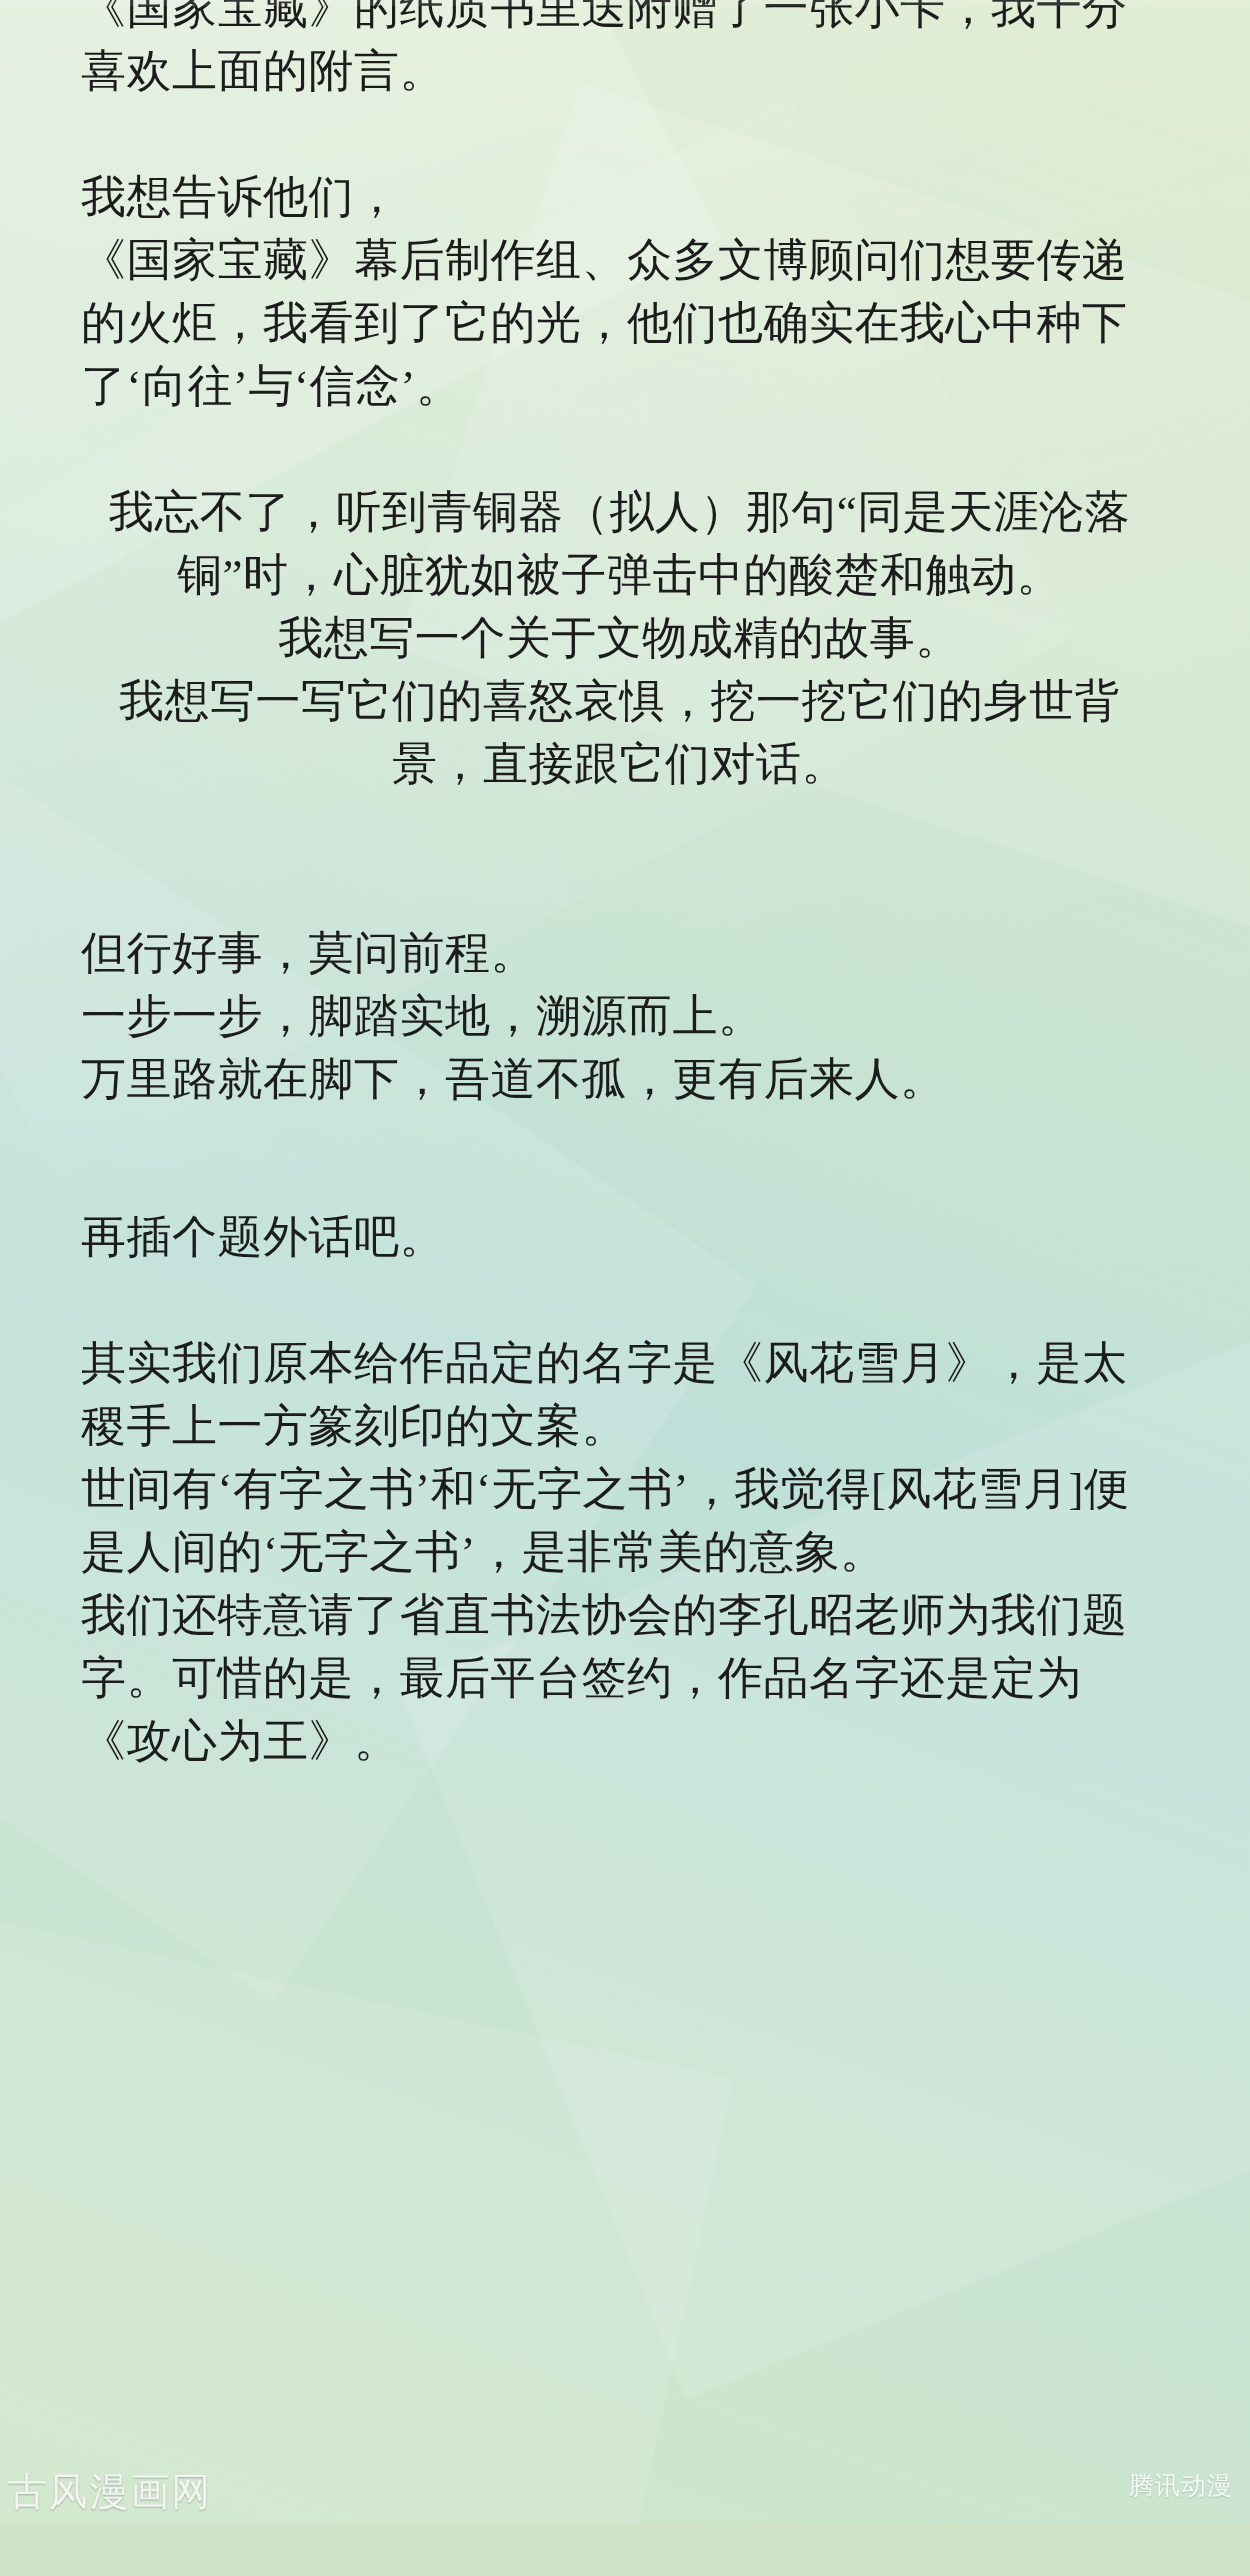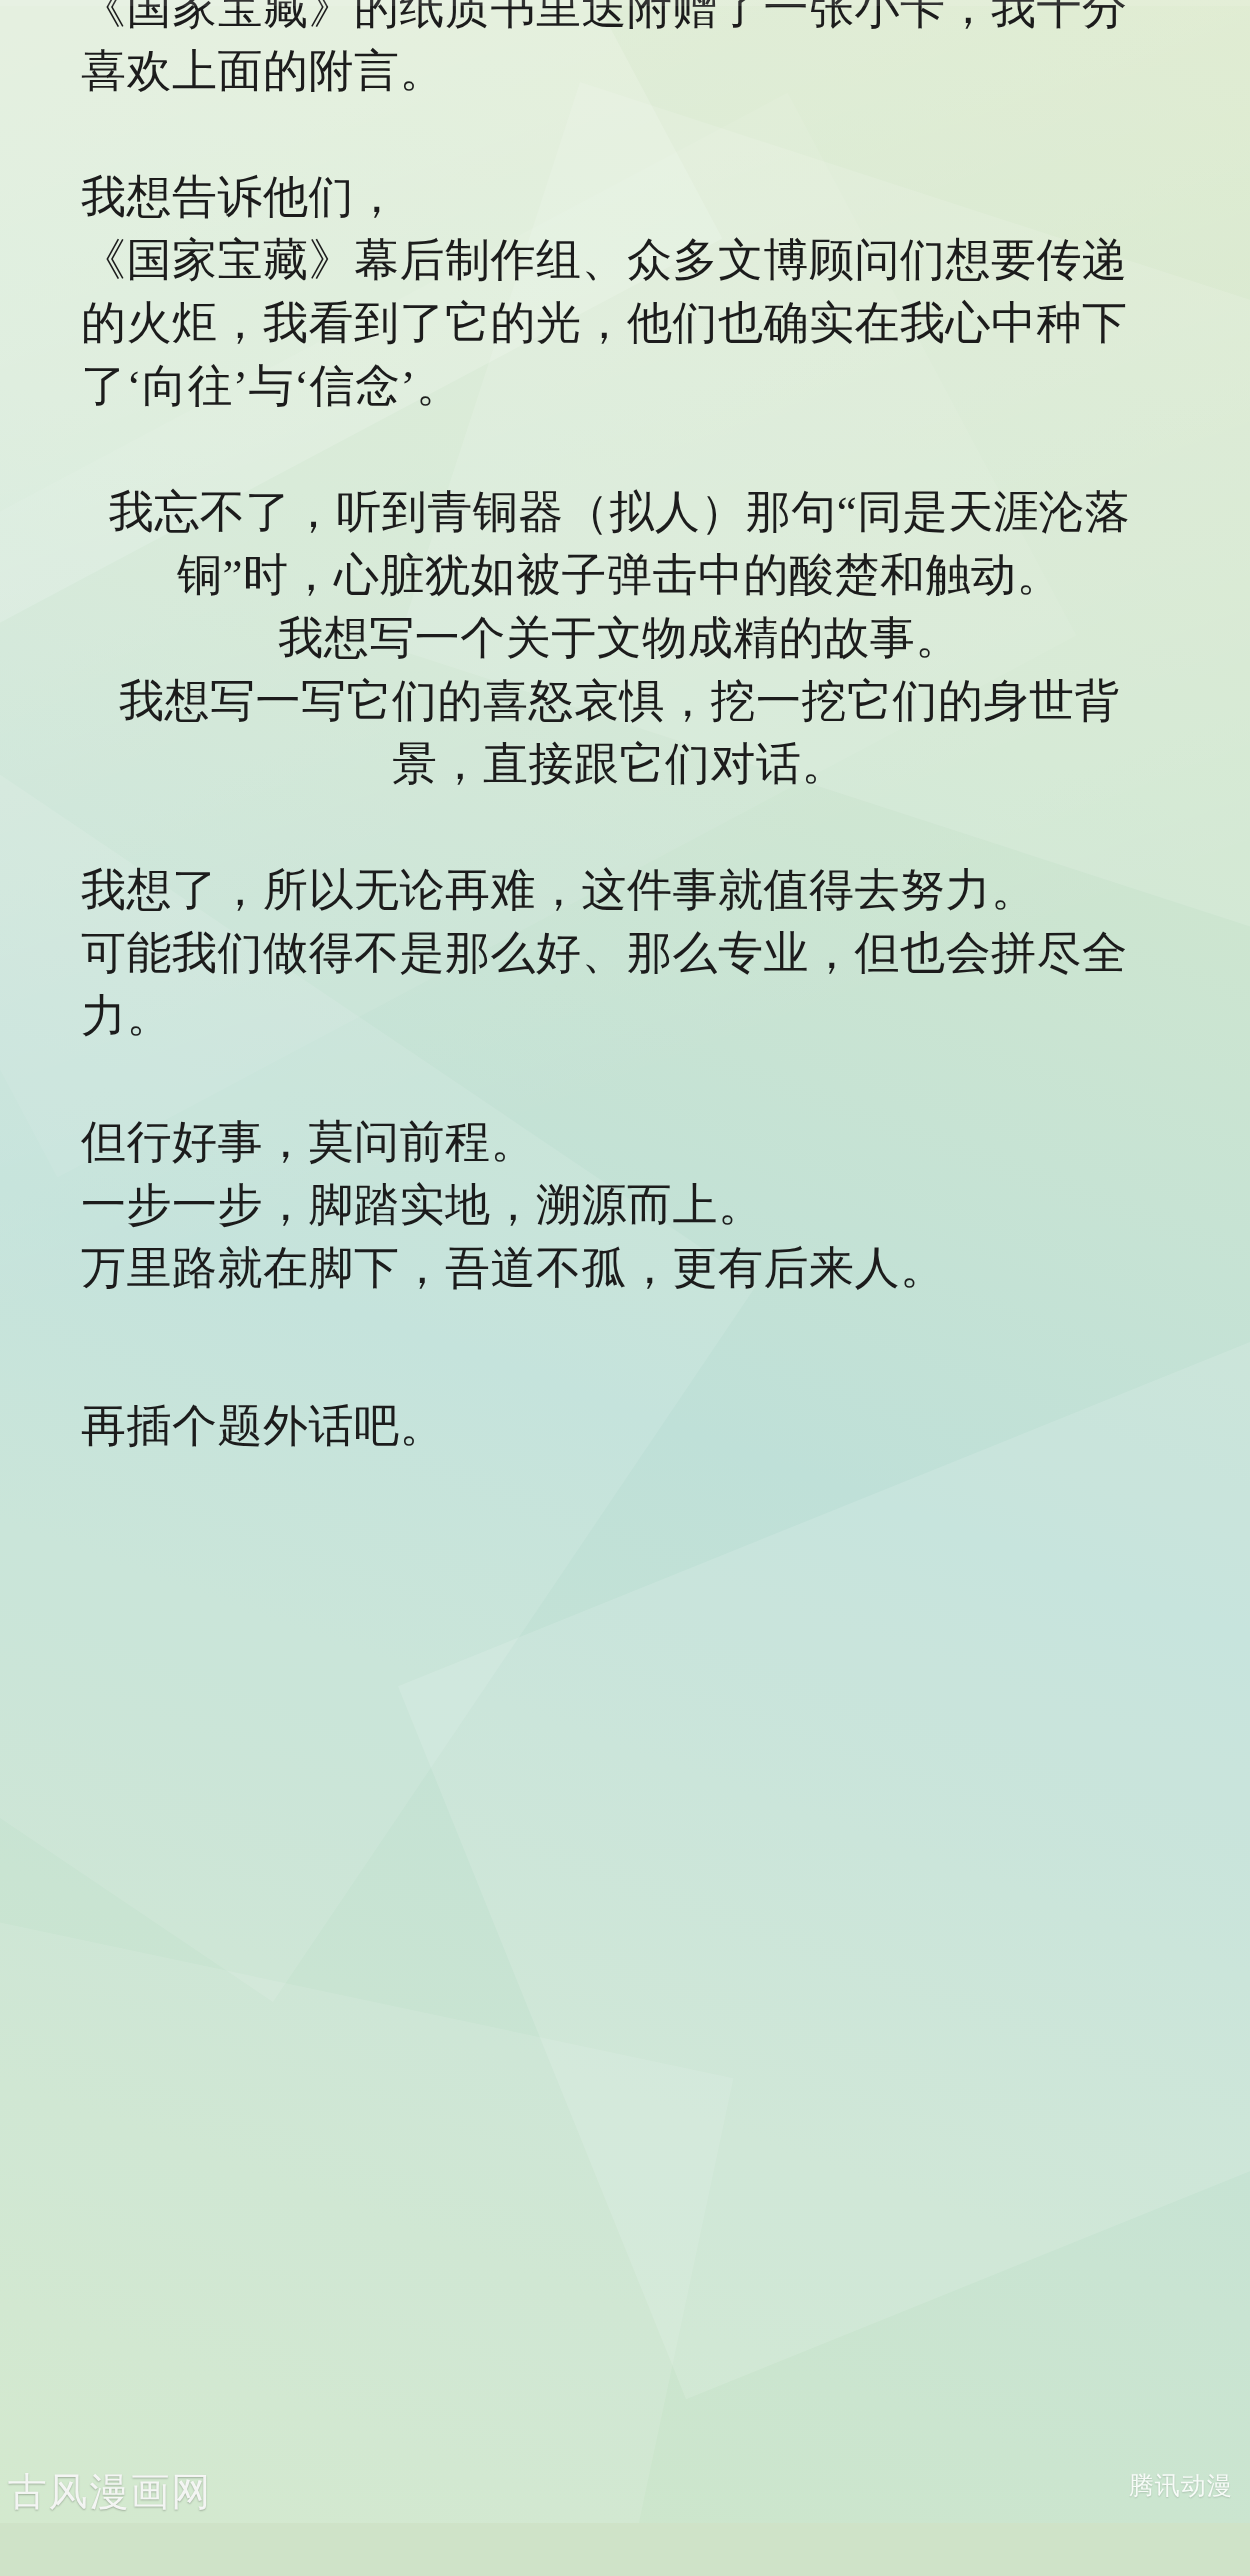--- a/index.html
+++ b/index.html
@@ -114,32 +114,33 @@
 
     <p class="para" style="white-space: pre-wrap;">我想告诉他们，
 《国家宝藏》幕后制作组、众多文博顾问们想要传递的火炬，我看到了它的光，他们也确实在我心中种下了‘向往’与‘信念’。</p>
     <div class="spacer"></div>
 
     <p class="para" style="white-space: pre-wrap; text-align: center;">我忘不了，听到青铜器（拟人）那句“同是天涯沦落铜”时，心脏犹如被子弹击中的酸楚和触动。
 我想写一个关于文物成精的故事。
 我想写一写它们的喜怒哀惧，挖一挖它们的身世背景，直接跟它们对话。</p>
     <div class="spacer"></div>
 
-    <p class="para" style="white-space: pre-wrap;">我想了，所以无论再难，这件事就值得去努力。
-可能我们做得不是那么好、那么专业，但也会拼尽全力。</p>
     <div class="spacer"></div>
 
     <p class="para" style="white-space: pre-wrap;">但行好事，莫问前程。
 一步一步，脚踏实地，溯源而上。
 万里路就在脚下，吾道不孤，更有后来人。</p>
     <div class="spacer"></div>
 
     <p class="para" style="white-space: pre-wrap; margin-top: 32px;">再插个题外话吧。</p>
     <div class="spacer"></div>
 
+    <p class="para" style="white-space: pre-wrap;">其实我们原本给作品定的名字是《风花雪月》，是太稷手上一方篆刻印的文案。
+世间有‘有字之书’和‘无字之书’，我觉得[风花雪月]便是人间的‘无字之书’，是非常美的意象。
+我们还特意请了省直书法协会的李孔昭老师为我们题字。可惜的是，最后平台签约，作品名字还是定为《攻心为王》。</p>
 
   </div>
 
   <div class="wm-left">古风漫画网</div>
 
   <div class="wm-right">
     <span class="wm-logo">腾讯动漫</span>
   </div>
 
 </div>

